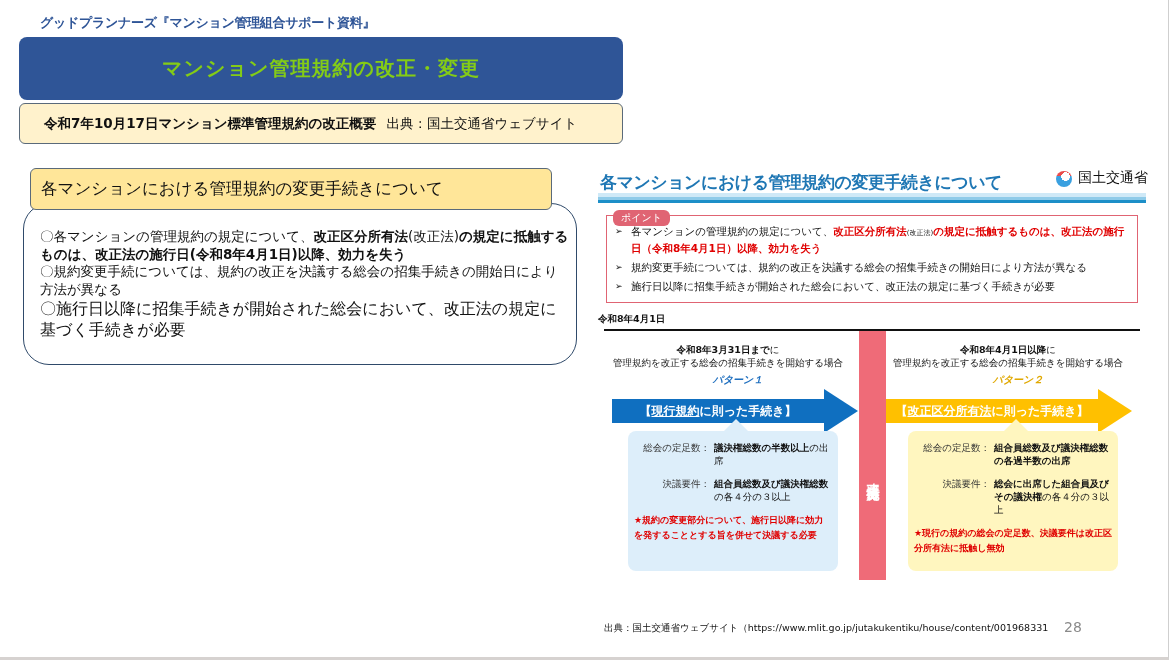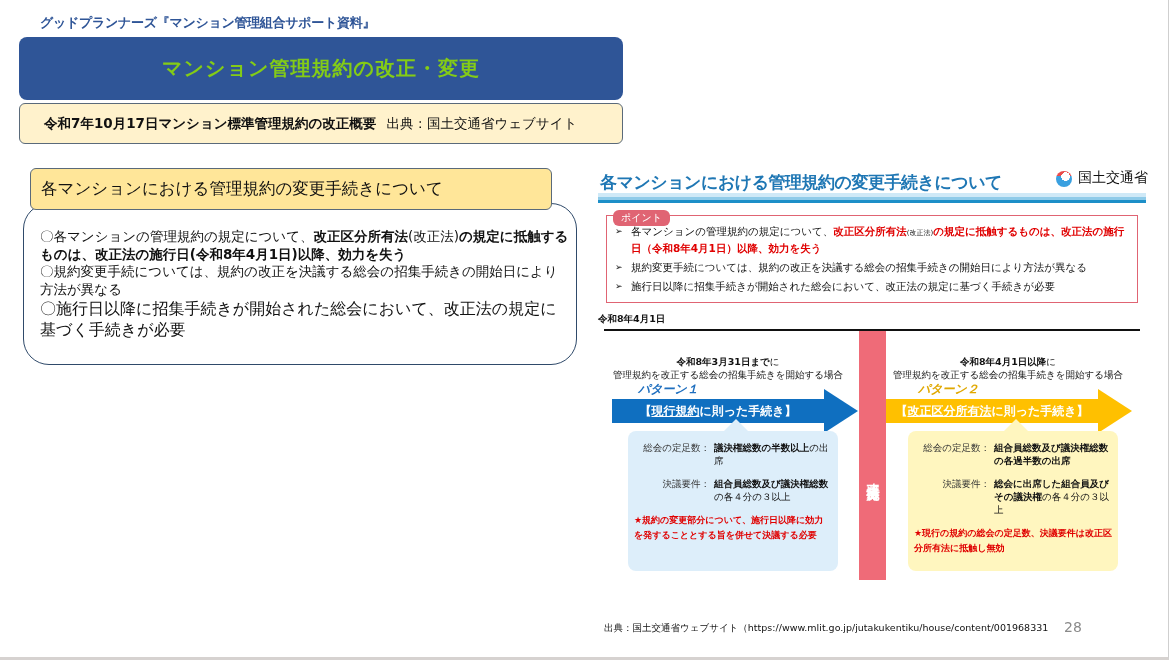--- a/index.html
+++ b/index.html
@@ -34,26 +34,26 @@
   .point-list { list-style: none; padding: 8px 6px 0 8px; font-size: 10.5px; line-height: 15px; }
   .point-list li { position: relative; padding-left: 16px; margin-bottom: 4px; }
   .point-list li::before { content: "➢"; position: absolute; left: 0; font-size: 9px; }
   .point-list .red { color: #e00000; font-weight: bold; }
   .point-list .small { font-size: 7px; }
 
   .date-center { position: absolute; left: 0; width: 548px; top: 150px; text-align: left; font-size: 9.5px; font-weight: bold; }
   .timeline { position: absolute; left: 6px; top: 166px; width: 536px; height: 2px; background: #111; }
   .vbar { position: absolute; left: 261px; top: 168px; width: 27px; height: 249px; background: #ef6b78; color: #fff; font-weight: bold; font-size: 13px; writing-mode: vertical-rl; text-orientation: upright; display: flex; align-items: center; justify-content: center; letter-spacing: 1px; padding-top: 40px; }
 
-  .case { position: absolute; top: 192px; width: 240px; text-align: center; font-size: 9.5px; line-height: 13px; }
+  .case { position: absolute; top: 180px; width: 240px; text-align: center; font-size: 9.5px; line-height: 13px; }
   .case b { font-weight: bold; }
   .case.left { left: 10px; }
   .case.right { left: 290px; }
 
-  .pattern-label { position: absolute; top: 218px; width: 200px; font-size: 12px; font-weight: bold; font-style: italic; }
+  .pattern-label { position: absolute; top: 210px; width: 200px; text-align: center; font-size: 10px; font-weight: bold; font-style: italic; }
   .pattern-label.p1 { left: 40px; color: #1f6fbf; }
   .pattern-label.p2 { left: 320px; color: #e0a800; }
 
   .arrow { position: absolute; top: 214px; height: 44px; }
   .arrow .shaft { position: absolute; left: 0; top: 10px; height: 24px; display: flex; align-items: center; justify-content: center; color: #fff; font-size: 12px; font-weight: bold; }
   .arrow .head { position: absolute; top: 0; width: 0; height: 0; border-top: 22px solid transparent; border-bottom: 22px solid transparent; }
   .arrow.a1 { left: 14px; width: 246px; }
   .arrow.a1 .shaft { width: 212px; background: #0f6fc0; }
   .arrow.a1 .head { left: 212px; border-left: 34px solid #0f6fc0; }
   .arrow.a2 { left: 288px; width: 246px; }

